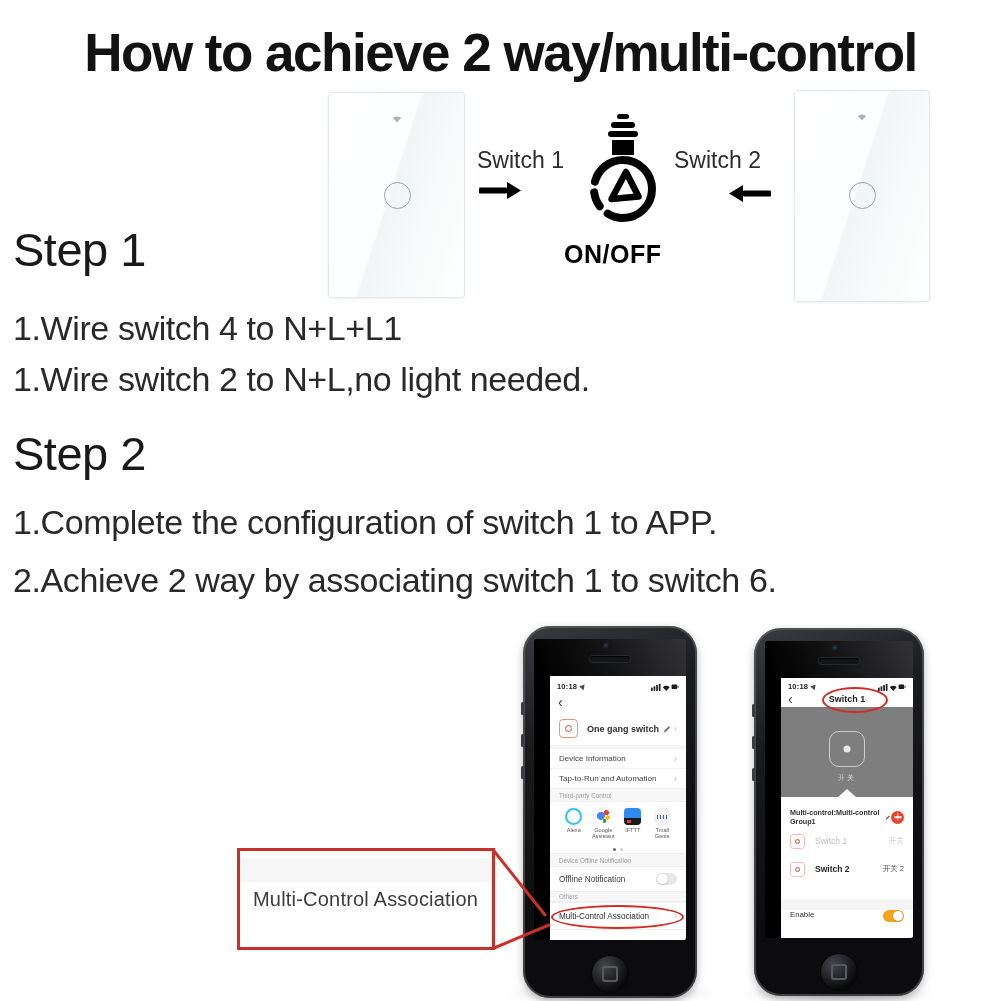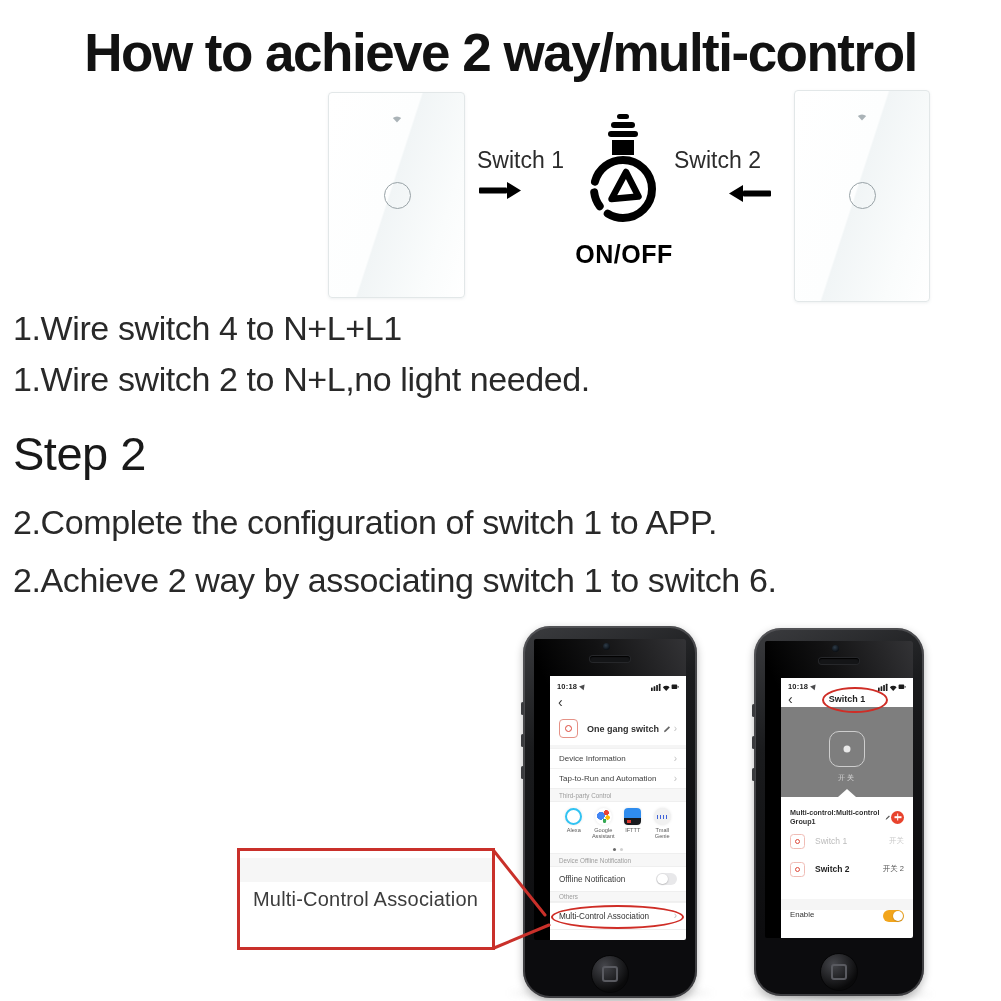--- a/index.html
+++ b/index.html
@@ -29,21 +29,21 @@
   .panel-2 .panel-circle { left:54px; top:91px; }
   
   .sw-label { position:absolute; font-size:23px; color:#2c2c2c; white-space:nowrap; }
   .sw1-label { left:477px; top:147px; }
   .sw2-label { left:674px; top:147px; }
   .arrow { position:absolute; }
   .arrow-right { left:479px; top:182px; }
   .arrow-left  { left:729px; top:185px; }
   .bulb { position:absolute; left:586px; top:114px; }
   .onoff {
-    position:absolute; left:564px; top:240px; width:120px; text-align:center;
+    position:absolute; left:564px; top:240px; width:120px; 
     font-size:25px; font-weight:600; letter-spacing:.5px; color:#000;
   }
   
   .step-heading { position:absolute; left:13px; font-size:47px; font-weight:400; color:#191919; letter-spacing:-.5px; }
   .step1-h { top:222px; } .step2-h { top:426px; }
   .step-line { position:absolute; left:13px; font-size:34px; font-weight:400; color:#292929; letter-spacing:-.4px; white-space:nowrap; }
   .s1l1 { top:309px; } .s1l2 { top:360px; }
   .s2l1 { top:503px; } .s2l2 { top:561px; }
   
   .phone {
@@ -216,25 +216,26 @@
         <rect x="25" y="8" width="24" height="6" rx="3"></rect>
         <rect x="22" y="17" width="30" height="6" rx="3"></rect>
         <rect x="26" y="26" width="22" height="15"></rect>
       </g>
       <circle cx="37" cy="75" r="29" fill="none" stroke="#000" stroke-width="8" stroke-dasharray="107 11 15 11 38 0" transform="rotate(-90 37 75)" stroke-linecap="round"></circle>
       <path d="M40 58 L52.5 82.5 L25.5 85 Z" fill="none" stroke="#000" stroke-width="6.5" stroke-linejoin="round"></path>
     </svg>
   </span>
   <div class="onoff">ON/OFF</div>
 
+  <div class="step-heading step1-h">Step 1</div>
   <div class="step-line s1l1">1.Wire switch 4 to N+L+L1</div>
   <div class="step-line s1l2">1.Wire switch 2 to N+L,no light needed.</div>
 
   <div class="step-heading step2-h">Step 2</div>
-  <div class="step-line s2l1">2.Complete the configuration of switch 1 to APP.</div>
+  <div class="step-line s2l1">1.Complete the configuration of switch 1 to APP.</div>
   <div class="step-line s2l2">2.Achieve 2 way by associating switch 1 to switch 6.</div>
 
   <div class="floor-shadow shadow-1"></div>
   <div class="floor-shadow shadow-2"></div>
 
   <div class="phone phone-1">
     <div class="side-btn" style="top:76px"></div>
     <div class="side-btn" style="top:108px"></div>
     <div class="side-btn" style="top:140px"></div>
     <div class="glass">

